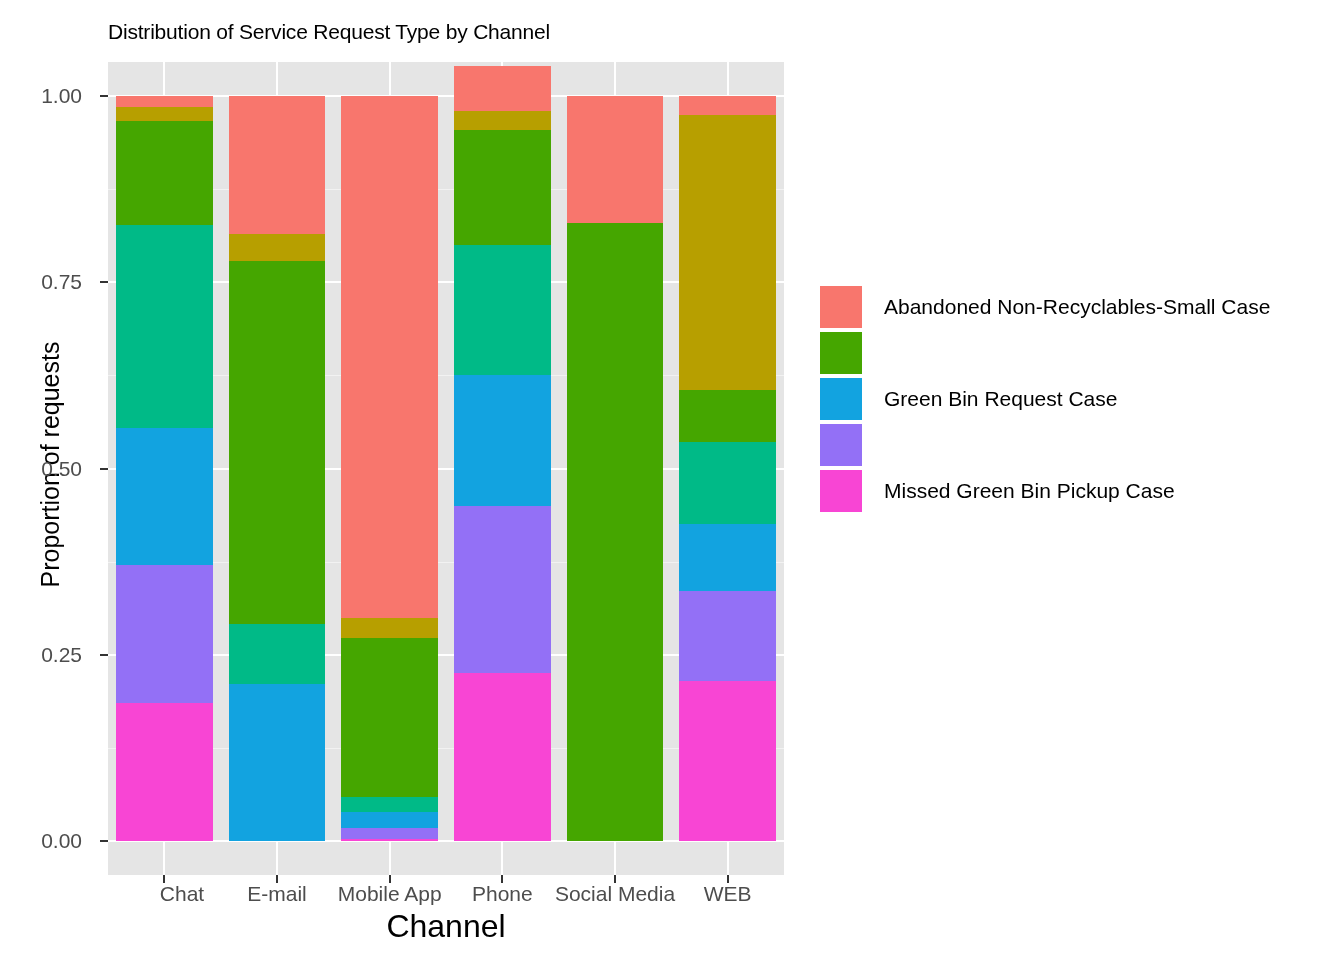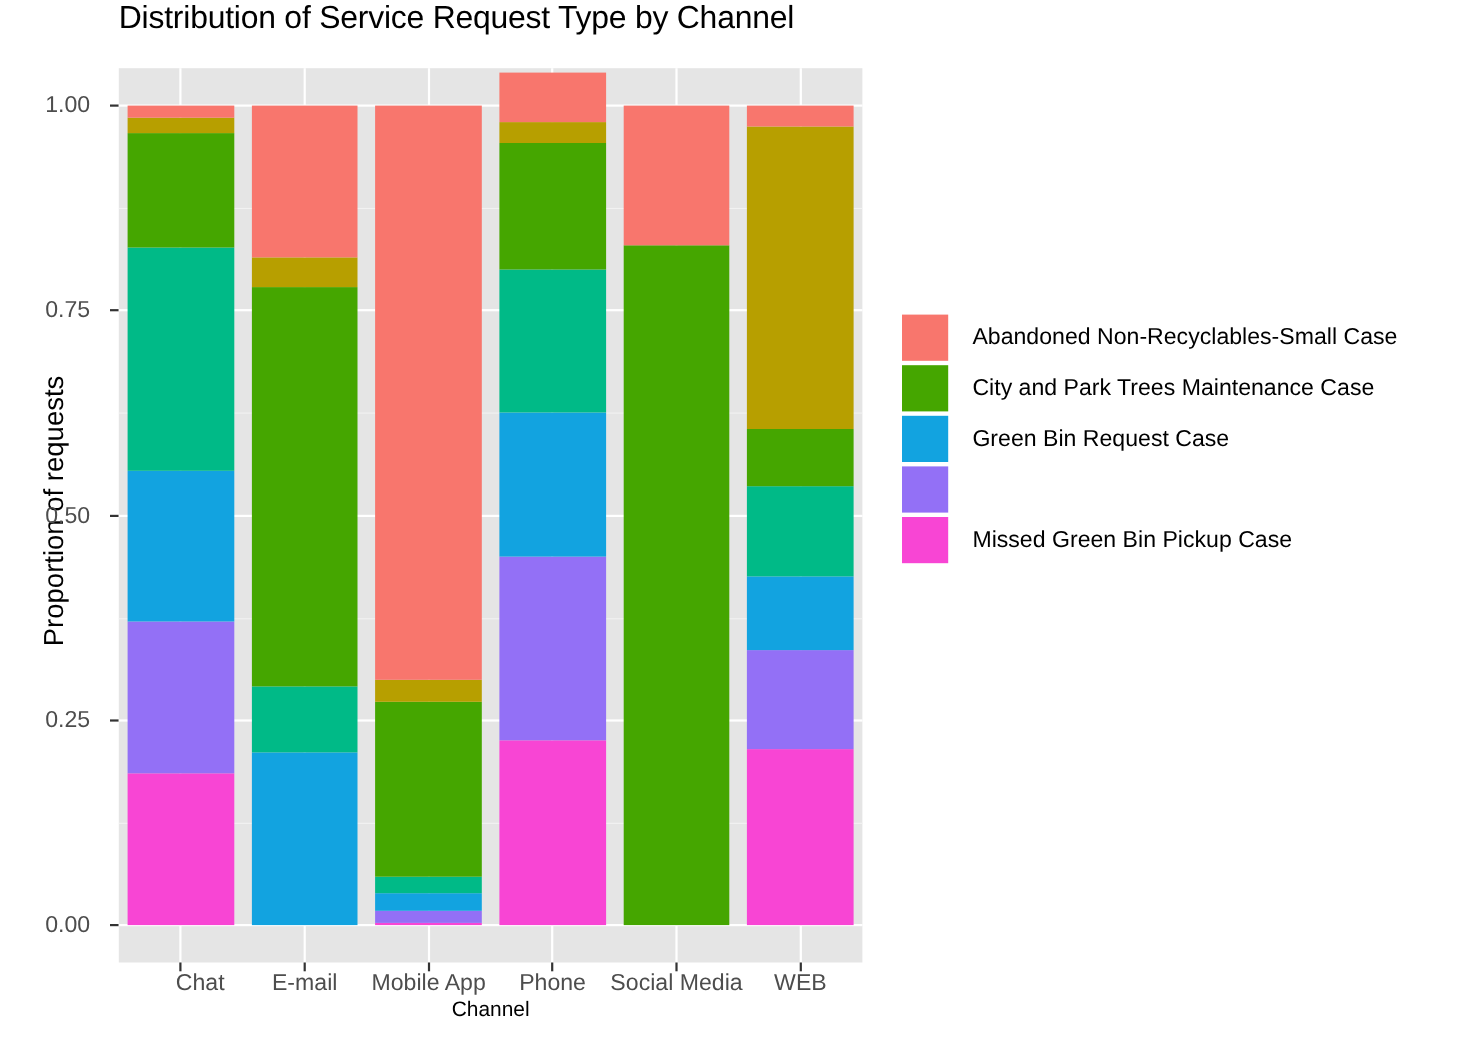--- a/index.html
+++ b/index.html
@@ -16,22 +16,22 @@
   #root {
     position: relative;
     width: 1344px;
     height: 960px;
   }
 
   
   #chart-title {
     position: absolute;
     left: 108px;
-    top: 0;
-    font-size: 29px;
+    top: 20px;
+    font-size: 21px;
     color: #000000;
     white-space: nowrap;
     letter-spacing: -0.2px;
   }
 
   
   #y-axis-title {
     position: absolute;
     left: -260px;
     top: 450px;
@@ -61,21 +61,21 @@
     transform: translateY(-50%);
   }
 
   
   #x-axis-title {
     position: absolute;
     left: 108px;
     width: 676px;
     text-align: center;
     top: 908px;
-    font-size: 19px;
+    font-size: 32px;
     color: #000000;
   }
   .x-tick-label {
     position: absolute;
     top: 882px;
     font-size: 21px;
     color: #4D4D4D;
     transform: translateX(-50%);
     white-space: nowrap;
   }
@@ -264,21 +264,20 @@
   <div id="x-axis-title">Channel</div>
 
   <div id="legend">
     <div id="legend-items">
         <div class="legend-row">
           <span class="legend-key" style="background: rgb(248, 118, 109);"></span>
           <span class="legend-label">Abandoned Non-Recyclables-Small Case</span>
         </div>
         <div class="legend-row">
           <span class="legend-key" style="background: rgb(69, 166, 0);"></span>
-          <span class="legend-label">City and Park Trees Maintenance Case</span>
         </div>
         <div class="legend-row">
           <span class="legend-key" style="background: rgb(18, 163, 224);"></span>
           <span class="legend-label">Green Bin Request Case</span>
         </div>
         <div class="legend-row">
           <span class="legend-key" style="background: rgb(147, 112, 246);"></span>
         </div>
         <div class="legend-row">
           <span class="legend-key" style="background: rgb(248, 69, 212);"></span>

